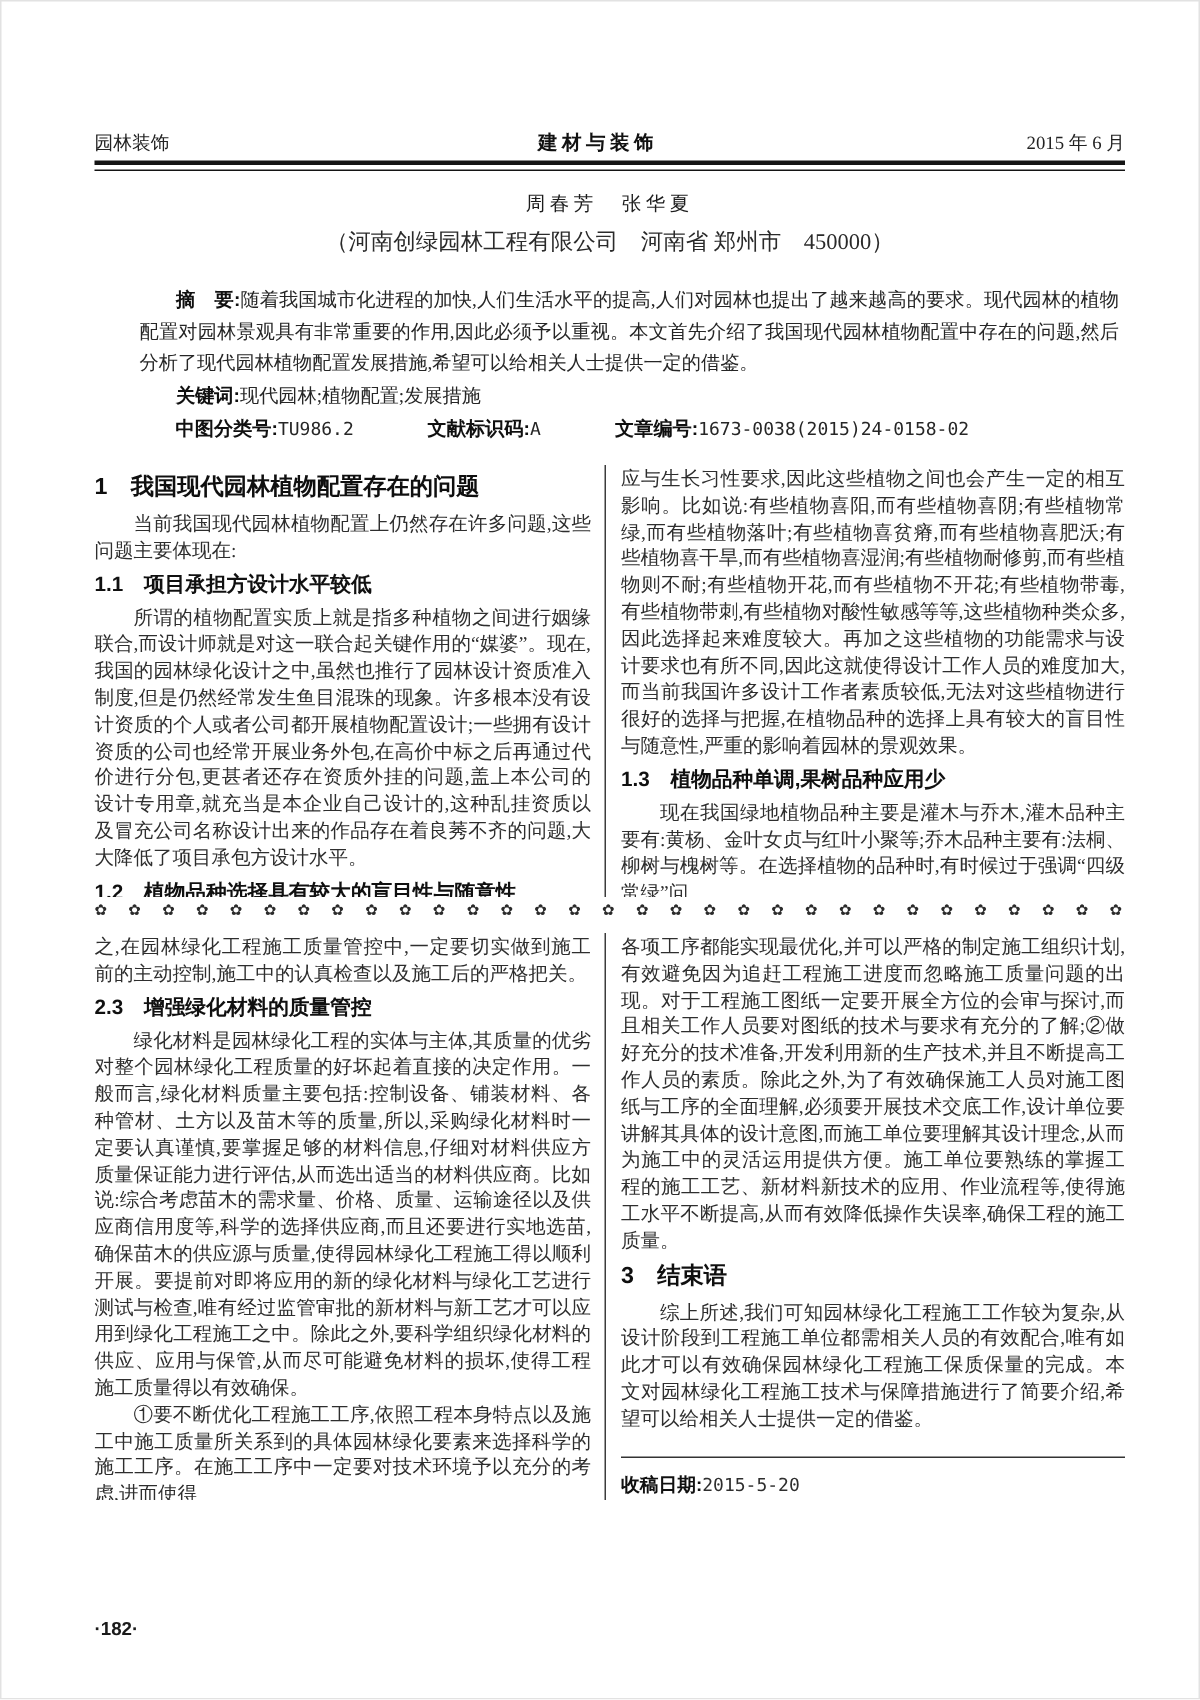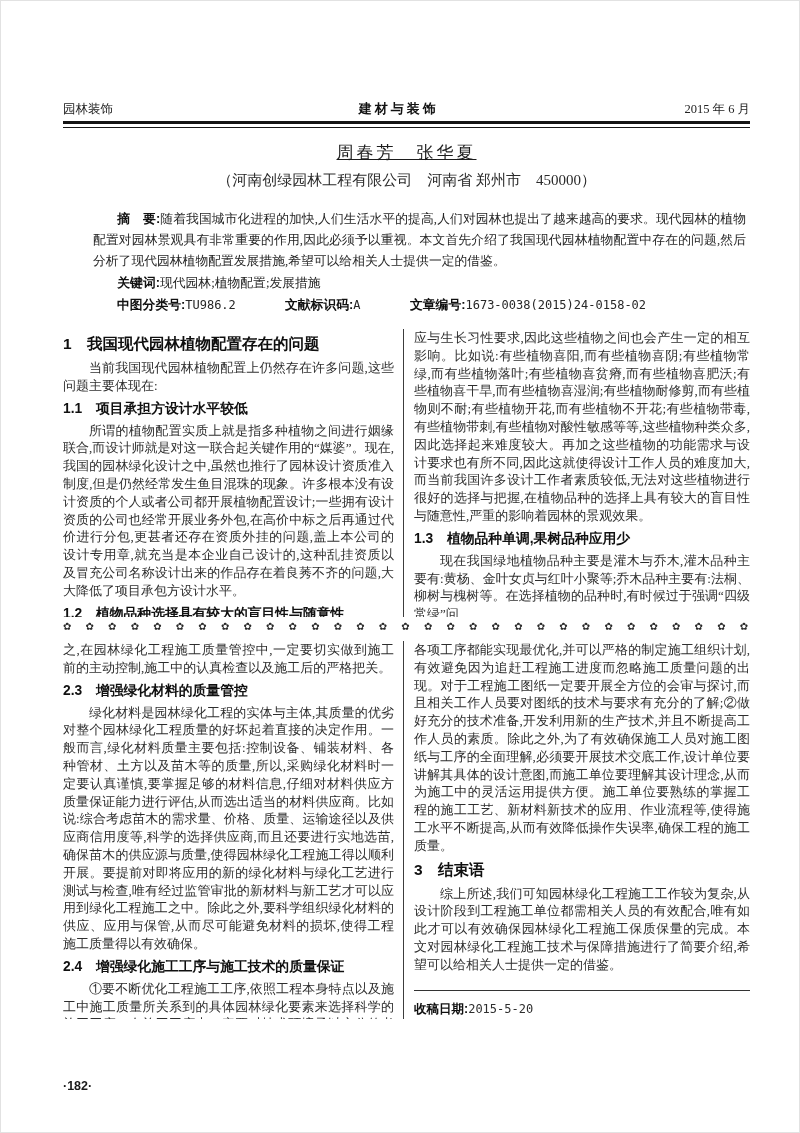--- a/index.html
+++ b/index.html
@@ -5,29 +5,29 @@
   html,body { margin:0; padding:0; background:#ffffff; }
   .page {
     width:800px; height:1133px; box-sizing:border-box;
     margin:0 auto; background:#fff; color:#2e2e2e;
     font-family:"Liberation Serif","DejaVu Serif",serif;
     padding:86px 50px 0 63px; position:relative; overflow:hidden;
     box-shadow: inset 0 0 0 1px #e2e2e2;
   }
   
   .runhead { display:flex; justify-content:space-between; align-items:flex-end;
-    font-size:12.5px; color:#222;margin-top:14px; }
+    font-size:12.5px; color:#222; }
   .runhead .logo { font-family:"Liberation Sans","DejaVu Sans",sans-serif;
     font-weight:700; letter-spacing:3px; font-size:13px; color:#111; }
   .rule-double { margin-top:3px; height:3px; border-top:3px solid #141414;
     border-bottom:1.5px solid #141414; }
   
   .title { text-align:center; margin-top:16px; font-size:33px; font-weight:700;
     letter-spacing:2px; color:#0f0f0f; }
-  .authors { text-align:center; margin-top:13px; font-size:17px; letter-spacing:3px; color:#1c1c1c;text-decoration:underline; }
+  .authors { text-align:center; margin-top:13px; font-size:13px; letter-spacing:3px; color:#1c1c1c; }
   .affiliation { text-align:center; margin-top:7px; font-size:15px; color:#2a2a2a; }
   
   .front { margin:18px 4px 0 30px; font-size:12.8px; line-height:21px; color:#262626; }
   .front p { margin:0; text-align:justify; }
   .lbl { font-family:"Liberation Sans","DejaVu Sans",sans-serif; font-weight:700; color:#101010; }
   .abstract { text-indent:1.9em; }
   .keywords { text-indent:1.9em; }
   .meta-row { display:flex; padding-left:24px; }
   .meta-row .m1 { width:168px; }
   .meta-row .m2 { width:125px; }
@@ -98,21 +98,20 @@
     </div>
   </div>
 
   <div class="ornaments">✿ ✿ ✿ ✿ ✿ ✿ ✿ ✿ ✿ ✿ ✿ ✿ ✿ ✿ ✿ ✿ ✿ ✿ ✿ ✿ ✿ ✿ ✿ ✿ ✿ ✿ ✿ ✿ ✿ ✿ ✿ ✿ ✿ ✿ ✿ ✿ ✿ ✿ ✿ ✿ ✿ ✿ ✿ ✿ ✿</div>
 
   <div class="columns columns-bottom">
     <div class="col col-left">
       <p class="cont">之,在园林绿化工程施工质量管控中,一定要切实做到施工前的主动控制,施工中的认真检查以及施工后的严格把关。</p>
       <div class="h2">2.3　增强绿化材料的质量管控</div>
       <p>绿化材料是园林绿化工程的实体与主体,其质量的优劣对整个园林绿化工程质量的好坏起着直接的决定作用。一般而言,绿化材料质量主要包括:控制设备、铺装材料、各种管材、土方以及苗木等的质量,所以,采购绿化材料时一定要认真谨慎,要掌握足够的材料信息,仔细对材料供应方质量保证能力进行评估,从而选出适当的材料供应商。比如说:综合考虑苗木的需求量、价格、质量、运输途径以及供应商信用度等,科学的选择供应商,而且还要进行实地选苗,确保苗木的供应源与质量,使得园林绿化工程施工得以顺利开展。要提前对即将应用的新的绿化材料与绿化工艺进行测试与检查,唯有经过监管审批的新材料与新工艺才可以应用到绿化工程施工之中。除此之外,要科学组织绿化材料的供应、应用与保管,从而尽可能避免材料的损坏,使得工程施工质量得以有效确保。</p>
-      <div class="h2">2.4　增强绿化施工工序与施工技术的质量保证</div>
       <p>①要不断优化工程施工工序,依照工程本身特点以及施工中施工质量所关系到的具体园林绿化要素来选择科学的施工工序。在施工工序中一定要对技术环境予以充分的考虑,进而使得</p>
     </div>
     <div class="col col-right">
       <p class="cont">各项工序都能实现最优化,并可以严格的制定施工组织计划,有效避免因为追赶工程施工进度而忽略施工质量问题的出现。对于工程施工图纸一定要开展全方位的会审与探讨,而且相关工作人员要对图纸的技术与要求有充分的了解;②做好充分的技术准备,开发利用新的生产技术,并且不断提高工作人员的素质。除此之外,为了有效确保施工人员对施工图纸与工序的全面理解,必须要开展技术交底工作,设计单位要讲解其具体的设计意图,而施工单位要理解其设计理念,从而为施工中的灵活运用提供方便。施工单位要熟练的掌握工程的施工工艺、新材料新技术的应用、作业流程等,使得施工水平不断提高,从而有效降低操作失误率,确保工程的施工质量。</p>
       <div class="h1">3　结束语</div>
       <p>综上所述,我们可知园林绿化工程施工工作较为复杂,从设计阶段到工程施工单位都需相关人员的有效配合,唯有如此才可以有效确保园林绿化工程施工保质保量的完成。本文对园林绿化工程施工技术与保障措施进行了简要介绍,希望可以给相关人士提供一定的借鉴。</p>
       <div class="received">
         <span class="lbl">收稿日期:</span><span class="mono">2015-5-20</span>
       </div>
     </div>

